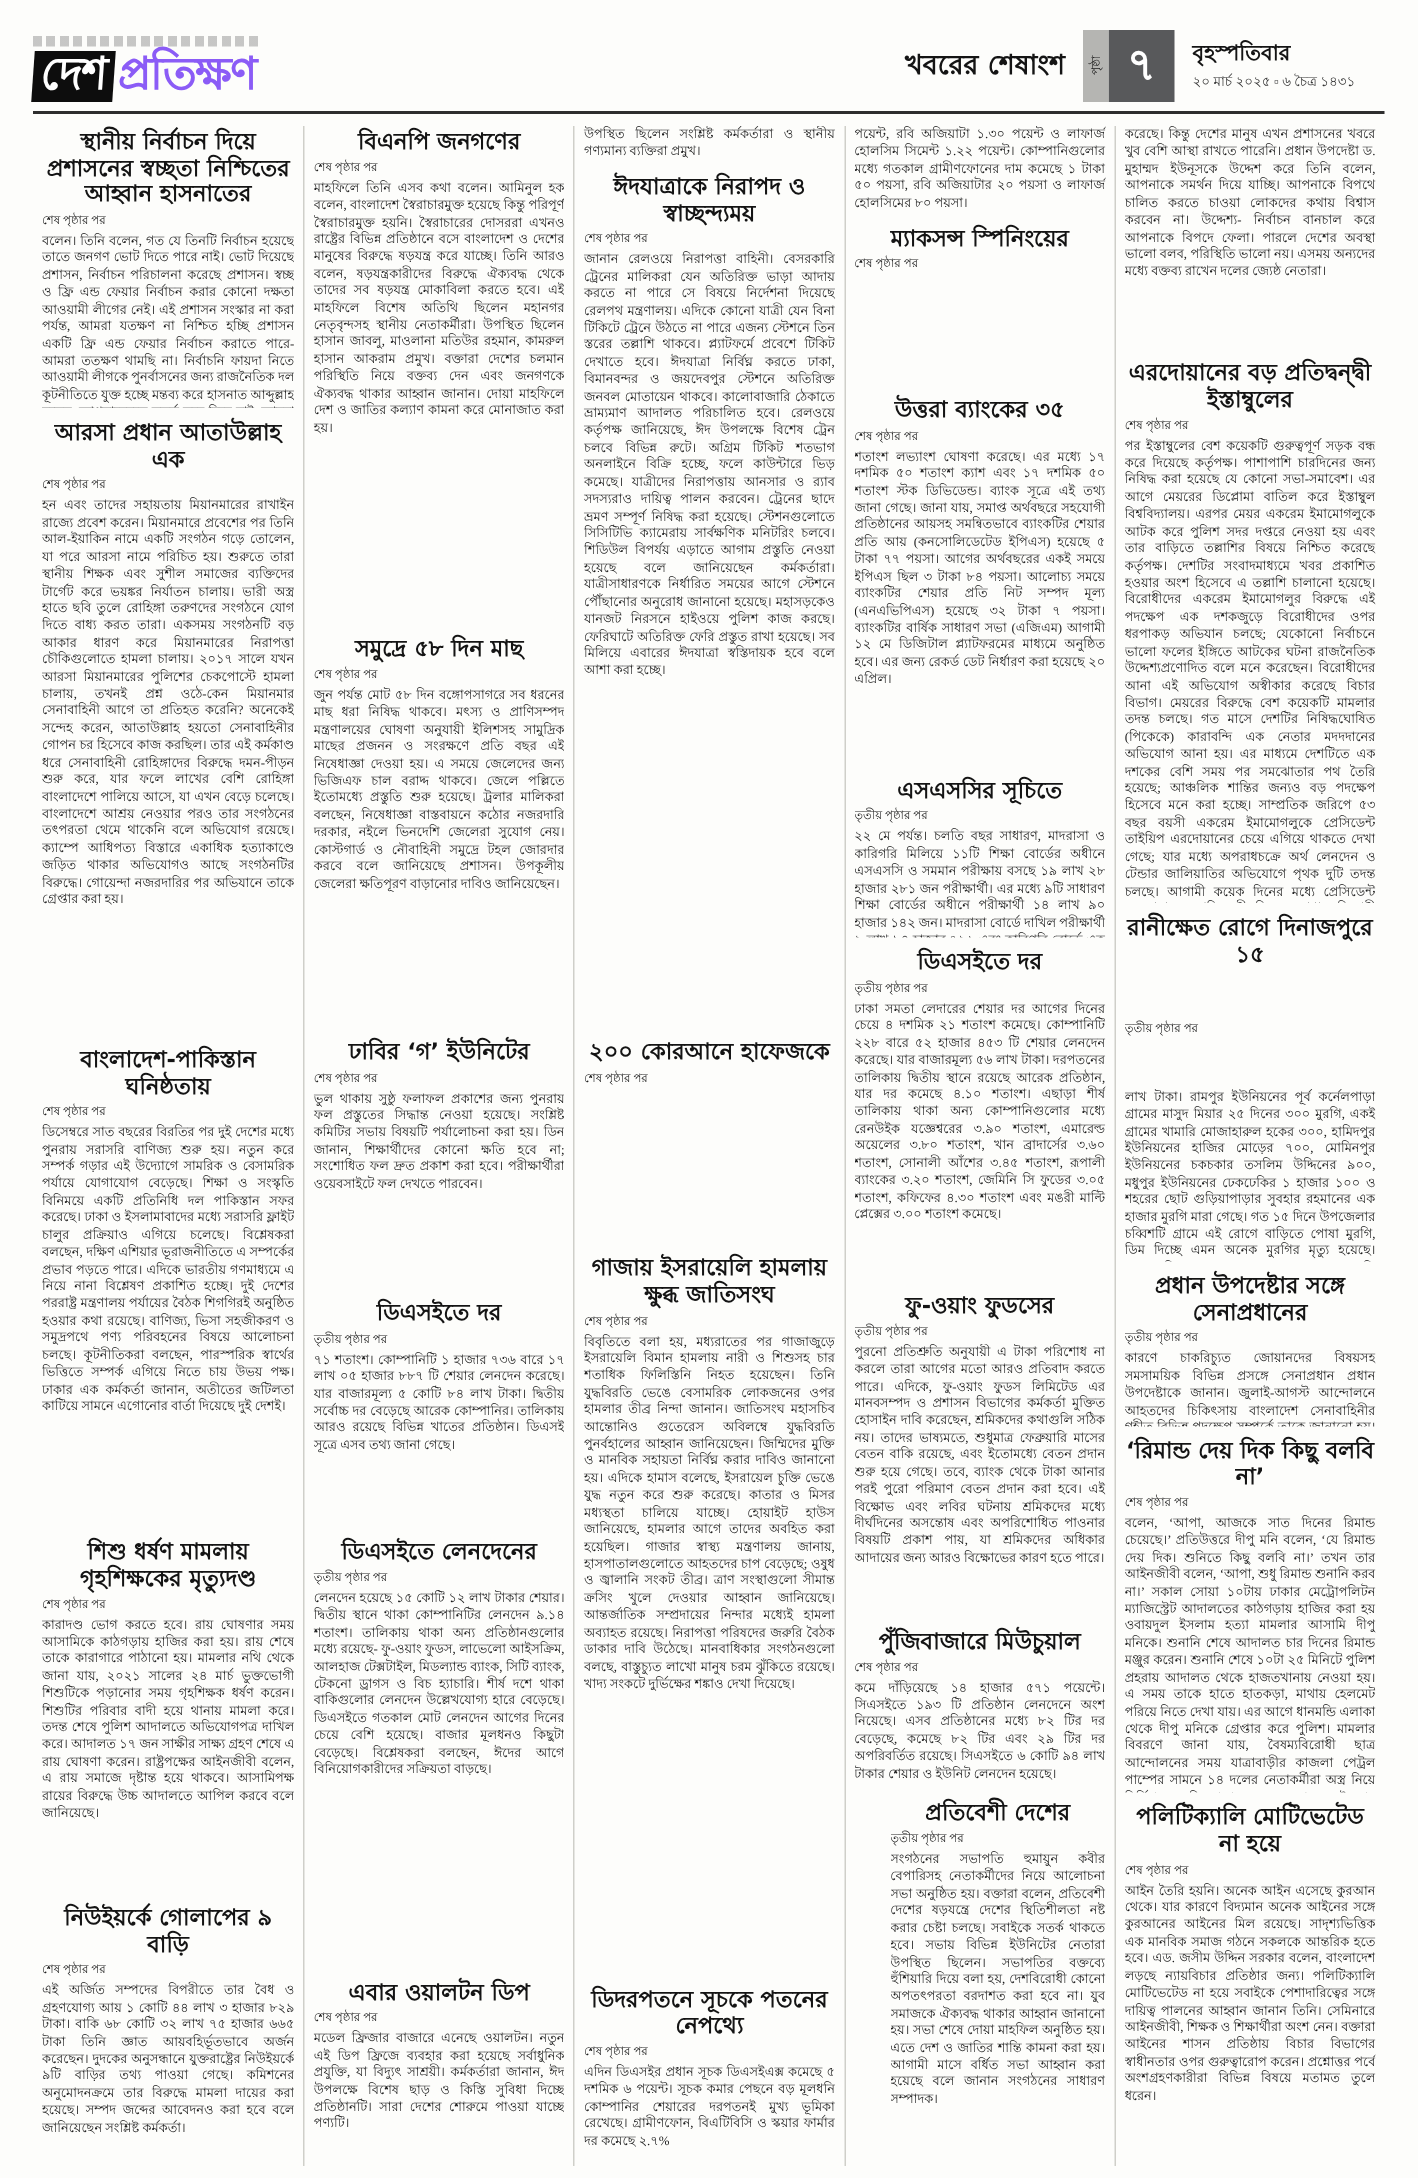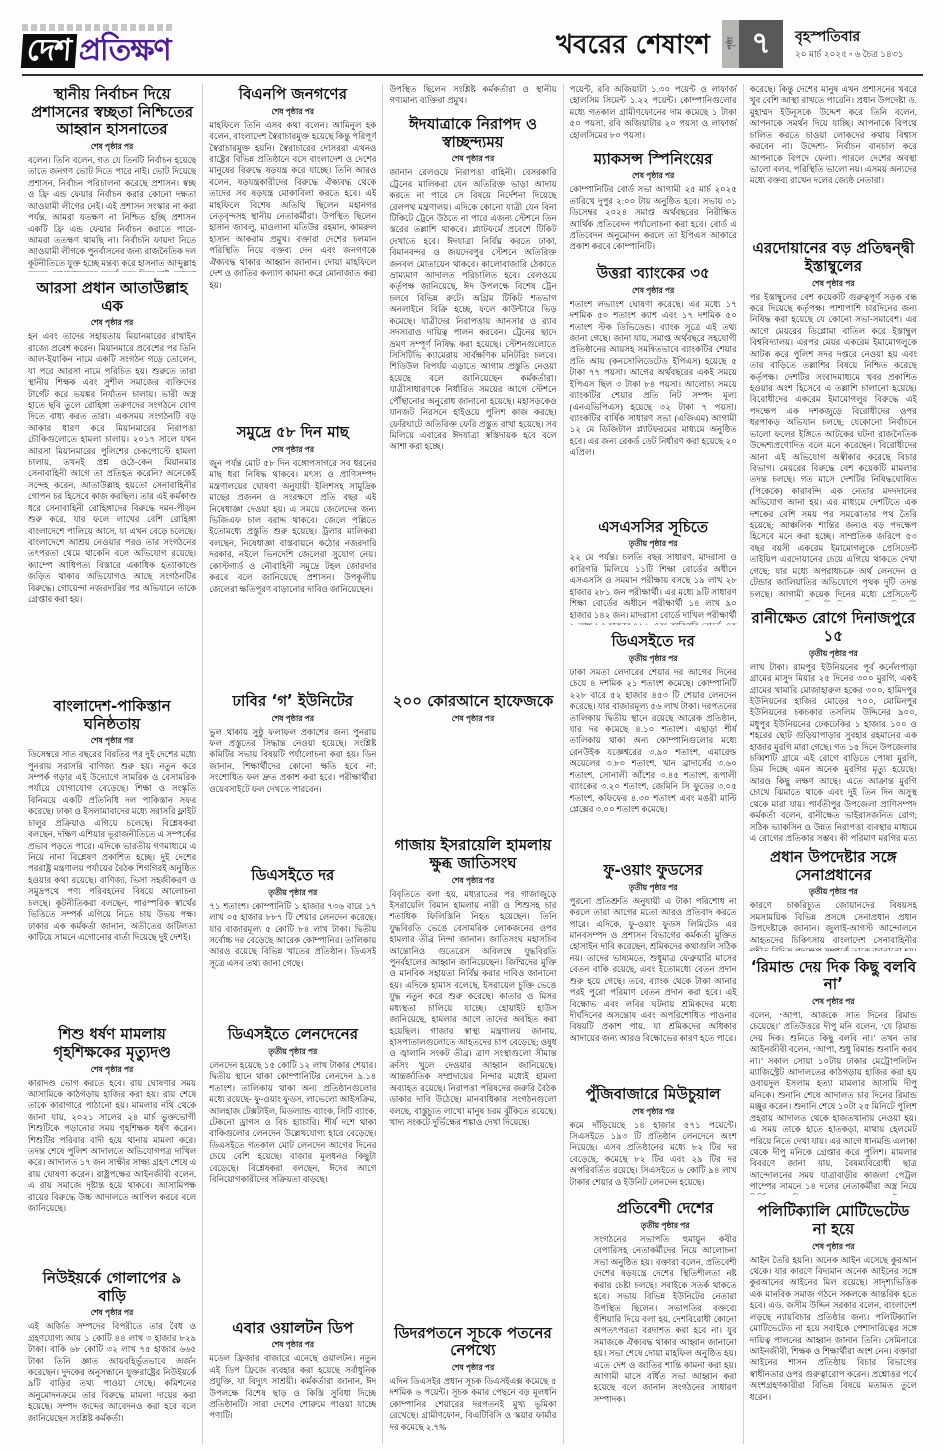--- a/index.html
+++ b/index.html
@@ -6,42 +6,42 @@
   body{
     width:945px;height:1452px;overflow:hidden;
     background:#fdfdfb;color:#141414;
     font-family:"Liberation Serif","DejaVu Serif",serif;
   }
   .page{width:945px;height:1452px;box-sizing:border-box;padding:10px 22px 0;}
   
   .masthead{display:flex;justify-content:space-between;align-items:flex-end;height:58px;}
   .logo{font-family:"DejaVu Sans","Liberation Sans",sans-serif;font-weight:700;font-size:30px;line-height:1;letter-spacing:-1px;white-space:nowrap;}
   .logo .logo-box{background:#0d0d0d;color:#ffffff;padding:1px 5px 3px;display:inline-block;transform:skewX(-4deg);}
-  .logo .logo-rest{color:#4c1d95;padding-left:3px;}
+  .logo .logo-rest{color:#8b5cf6;padding-left:3px;}
   .logo-tagline{height:7px;width:150px;background:repeating-linear-gradient(90deg,#9a9a9a 0 6px,transparent 6px 9px);opacity:.55;margin-bottom:3px;}
   .head-right{display:flex;align-items:center;gap:12px;}
-  .section-title{font-weight:700;font-size:26px;line-height:1;white-space:nowrap;font-family:"DejaVu Sans","Liberation Sans",sans-serif;}
+  .section-title{font-weight:700;font-size:18px;line-height:1;white-space:nowrap;font-family:"DejaVu Sans","Liberation Sans",sans-serif;}
   .page-chip{display:flex;align-items:stretch;height:48px;}
   .chip-label{writing-mode:vertical-rl;transform:rotate(180deg);background:#b5b5b2;color:#1c1c1c;
     font-size:8px;display:flex;align-items:center;justify-content:center;padding:1px 2px;
     font-family:"DejaVu Sans",sans-serif;}
   .chip-num{background:#58595b;color:#fff;width:44px;display:flex;align-items:center;justify-content:center;
     font-size:30px;font-weight:700;font-family:"DejaVu Sans",sans-serif;}
   .daydate{display:flex;flex-direction:column;justify-content:center;gap:7px;min-width:128px;}
   .day{font-weight:700;font-size:14px;line-height:1;font-family:"DejaVu Sans",sans-serif;}
   .date-line{font-size:9px;color:#333;line-height:1;}
   .rule{border-top:2.5px solid #2e2e2e;margin-top:6px;}
   
   .columns{display:flex;margin-top:8px;height:1360px;}
   .col{width:20%;box-sizing:border-box;padding:0 6px;display:flex;flex-direction:column;}
   .col + .col{border-left:1px solid #cfcfc9;}
   .story{display:flex;flex-direction:column;overflow:hidden;box-sizing:border-box;padding-bottom:6px;}
   .story h2{margin:2px 0 1px;font-size:15px;line-height:1.18;text-align:center;font-weight:700;
     font-family:"DejaVu Sans","Liberation Sans",sans-serif;}
-  .story .tag{font-size:7.8px;font-weight:700;text-align:center;margin:0 0 2px;color:#222;}
+  .story .tag{font-size:7.8px;font-weight:400;text-align:left;margin:0 0 2px;color:#222;}
   .story .body{flex:1;margin:0;font-size:8.6px;line-height:1.33;text-align:justify;overflow:hidden;color:#1b1b1b;}
 </style>
 </head>
 <body>
 
 <div class="page">
   <header class="masthead">
     <div>
       <div class="logo-tagline"></div>
       <div class="logo">
@@ -145,21 +145,20 @@
           <p class="body">এদিন ডিএসইর প্রধান সূচক ডিএসইএক্স কমেছে ৫ দশমিক ৬ পয়েন্ট। সূচক কমার পেছনে বড় মূলধনি কোম্পানির শেয়ারের দরপতনই মুখ্য ভূমিকা রেখেছে। গ্রামীণফোন, বিএটিবিসি ও স্কয়ার ফার্মার দর কমেছে ২.৭%</p>
         </article>
       </div>
       <div class="col">
         <article class="story" style="height: 65px;">
           <p class="body">পয়েন্ট, রবি অজিয়াটা ১.৩০ পয়েন্ট ও লাফার্জ হোলসিম সিমেন্ট ১.২২ পয়েন্ট। কোম্পানিগুলোর মধ্যে গতকাল গ্রামীণফোনের দাম কমেছে ১ টাকা ৫০ পয়সা, রবি অজিয়াটার ২০ পয়সা ও লাফার্জ হোলসিমের ৮০ পয়সা।</p>
         </article>
         <article class="story" style="height: 115px;">
           <h2>ম্যাকসন্স স্পিনিংয়ের</h2>
           <div class="tag">শেষ পৃষ্ঠার পর</div>
-          <p class="body">কোম্পানিটির বোর্ড সভা আগামী ২৫ মার্চ ২০২৫ তারিখে দুপুর ২:০০ টায় অনুষ্ঠিত হবে। সভায় ৩১ ডিসেম্বর ২০২৪ সমাপ্ত অর্থবছরের নিরীক্ষিত আর্থিক প্রতিবেদন পর্যালোচনা করা হবে। বোর্ড এ প্রতিবেদন অনুমোদন করলে তা ইপিএস আকারে প্রকাশ করবে কোম্পানিটি।</p>
         </article>
         <article class="story" style="height: 255px;">
           <h2>উত্তরা ব্যাংকের ৩৫</h2>
           <div class="tag">শেষ পৃষ্ঠার পর</div>
           <p class="body">শতাংশ লভ্যাংশ ঘোষণা করেছে। এর মধ্যে ১৭ দশমিক ৫০ শতাংশ ক্যাশ এবং ১৭ দশমিক ৫০ শতাংশ স্টক ডিভিডেন্ড। ব্যাংক সূত্রে এই তথ্য জানা গেছে। জানা যায়, সমাপ্ত অর্থবছরে সহযোগী প্রতিষ্ঠানের আয়সহ সমন্বিতভাবে ব্যাংকটির শেয়ার প্রতি আয় (কনসোলিডেটেড ইপিএস) হয়েছে ৫ টাকা ৭৭ পয়সা। আগের অর্থবছরের একই সময়ে ইপিএস ছিল ৩ টাকা ৮৪ পয়সা। আলোচ্য সময়ে ব্যাংকটির শেয়ার প্রতি নিট সম্পদ মূল্য (এনএভিপিএস) হয়েছে ৩২ টাকা ৭ পয়সা। ব্যাংকটির বার্ষিক সাধারণ সভা (এজিএম) আগামী ১২ মে ডিজিটাল প্ল্যাটফরমের মাধ্যমে অনুষ্ঠিত হবে। এর জন্য রেকর্ড ডেট নির্ধারণ করা হয়েছে ২০ এপ্রিল।</p>
         </article>
         <article class="story" style="height: 115px;">
           <h2>এসএসসির সূচিতে</h2>
           <div class="tag">তৃতীয় পৃষ্ঠার পর</div>
           <p class="body">২২ মে পর্যন্ত। চলতি বছর সাধারণ, মাদরাসা ও কারিগরি মিলিয়ে ১১টি শিক্ষা বোর্ডের অধীনে এসএসসি ও সমমান পরীক্ষায় বসছে ১৯ লাখ ২৮ হাজার ২৮১ জন পরীক্ষার্থী। এর মধ্যে ৯টি সাধারণ শিক্ষা বোর্ডের অধীনে পরীক্ষার্থী ১৪ লাখ ৯০ হাজার ১৪২ জন। মাদরাসা বোর্ডে দাখিল পরীক্ষার্থী ২ লাখ ৯৪ হাজার ৭২৬ এবং কারিগরি বোর্ডে এক লাখ ৪৩ হাজার ৫১৩ জন।</p>
@@ -187,21 +186,21 @@
       </div>
       <div class="col">
         <article class="story" style="height: 155px;">
           <p class="body">করেছে। কিন্তু দেশের মানুষ এখন প্রশাসনের খবরে খুব বেশি আস্থা রাখতে পারেনি। প্রধান উপদেষ্টা ড. মুহাম্মদ ইউনূসকে উদ্দেশ করে তিনি বলেন, আপনাকে সমর্থন দিয়ে যাচ্ছি। আপনাকে বিপথে চালিত করতে চাওয়া লোকদের কথায় বিশ্বাস করবেন না। উদ্দেশ্য- নির্বাচন বানচাল করে আপনাকে বিপদে ফেলা। পারলে দেশের অবস্থা ভালো বলব, পরিস্থিতি ভালো নয়। এসময় অন্যদের মধ্যে বক্তব্য রাখেন দলের জ্যেষ্ঠ নেতারা।</p>
         </article>
         <article class="story" style="height: 372px;">
           <h2>এরদোয়ানের বড় প্রতিদ্বন্দ্বী ইস্তাম্বুলের</h2>
           <div class="tag">শেষ পৃষ্ঠার পর</div>
           <p class="body">পর ইস্তাম্বুলের বেশ কয়েকটি গুরুত্বপূর্ণ সড়ক বন্ধ করে দিয়েছে কর্তৃপক্ষ। পাশাপাশি চারদিনের জন্য নিষিদ্ধ করা হয়েছে যে কোনো সভা-সমাবেশ। এর আগে মেয়রের ডিপ্লোমা বাতিল করে ইস্তাম্বুল বিশ্ববিদ্যালয়। এরপর মেয়র একরেম ইমামোগলুকে আটক করে পুলিশ সদর দপ্তরে নেওয়া হয় এবং তার বাড়িতে তল্লাশির বিষয়ে নিশ্চিত করেছে কর্তৃপক্ষ। দেশটির সংবাদমাধ্যমে খবর প্রকাশিত হওয়ার অংশ হিসেবে এ তল্লাশি চালানো হয়েছে। বিরোধীদের একরেম ইমামোগলুর বিরুদ্ধে এই পদক্ষেপ এক দশকজুড়ে বিরোধীদের ওপর ধরপাকড় অভিযান চলছে; যেকোনো নির্বাচনে ভালো ফলের ইঙ্গিতে আটকের ঘটনা রাজনৈতিক উদ্দেশ্যপ্রণোদিত বলে মনে করেছেন। বিরোধীদের আনা এই অভিযোগ অস্বীকার করেছে বিচার বিভাগ। মেয়রের বিরুদ্ধে বেশ কয়েকটি মামলার তদন্ত চলছে। গত মাসে দেশটির নিষিদ্ধঘোষিত (পিকেকে) কারাবন্দি এক নেতার মদদদানের অভিযোগ আনা হয়। এর মাধ্যমে দেশটিতে এক দশকের বেশি সময় পর সমঝোতার পথ তৈরি হয়েছে; আঞ্চলিক শান্তির জন্যও বড় পদক্ষেপ হিসেবে মনে করা হচ্ছে। সাম্প্রতিক জরিপে ৫৩ বছর বয়সী একরেম ইমামোগলুকে প্রেসিডেন্ট তাইয়িপ এরদোয়ানের চেয়ে এগিয়ে থাকতে দেখা গেছে; যার মধ্যে অপরাধচক্রে অর্থ লেনদেন ও টেন্ডার জালিয়াতির অভিযোগে পৃথক দুটি তদন্ত চলছে। আগামী কয়েক দিনের মধ্যে প্রেসিডেন্ট এরদোয়ানের প্রতিদ্বন্দ্বী হিসেবে প্রধান বিরোধী রাজনৈতিক দল রিপাবলিকান পিপলস পার্টি (সিএইচপি) আনুষ্ঠানিকভাবে ইমামোগলুর নাম ঘোষণার কথা রয়েছে। সামাজিক যোগাযোগমাধ্যমে পোস্ট করা একটি ভিডিওতে ইস্তাম্বুলের দুই বাসিন্দা বলেন, তিনি কোনো কিছুতেই হাল ছাড়বেন না এবং অবস্থানে অনড় থাকবেন। ইমামোগলুকে গ্রেপ্তারের পর প্রতিবাদ ঠেকাতে মরিয়া এরদোয়ান সরকার।</p>
         </article>
-        <article class="story" style="height: 240px;">
+        <article class="story" style="height: 240px; gap: 32px;">
           <h2>রানীক্ষেত রোগে দিনাজপুরে ১৫</h2>
           <div class="tag">তৃতীয় পৃষ্ঠার পর</div>
           <p class="body">লাখ টাকা। রামপুর ইউনিয়নের পূর্ব কর্নেলপাড়া গ্রামের মাসুদ মিয়ার ২৫ দিনের ৩০০ মুরগি, একই গ্রামের খামারি মোজাহারুল হকের ৩০০, হামিদপুর ইউনিয়নের হাজির মোড়ের ৭০০, মোমিনপুর ইউনিয়নের চকচকার তসলিম উদ্দিনের ৯০০, মধুপুর ইউনিয়নের ঢেকঢেকির ১ হাজার ১০০ ও শহরের ছোট গুড়িয়াপাড়ার সুবহার রহমানের এক হাজার মুরগি মারা গেছে। গত ১৫ দিনে উপজেলার চব্বিশটি গ্রামে এই রোগে বাড়িতে পোষা মুরগি, ডিম দিচ্ছে এমন অনেক মুরগির মৃত্যু হয়েছে। আরও কিছু লক্ষণ আছে। এতে আক্রান্ত মুরগি চোখে ঝিমাতে থাকে এবং দুই তিন দিন অসুস্থ থেকে মারা যায়। পার্বতীপুর উপজেলা প্রাণিসম্পদ কর্মকর্তা বলেন, রানীক্ষেত ভাইরাসজনিত রোগ; সঠিক ভ্যাকসিন ও উন্নত নিরাপত্তা ব্যবস্থার মাধ্যমে এ রোগের প্রতিকার সম্ভব। কী পরিমাণ মুরগির মৃত্যু হয়েছে, তার কোনো পরিসংখ্যান বিভাগের কাছে নেই বলে জানান তিনি।</p>
         </article>
         <article class="story" style="height: 110px;">
           <h2>প্রধান উপদেষ্টার সঙ্গে সেনাপ্রধানের</h2>
           <div class="tag">তৃতীয় পৃষ্ঠার পর</div>
           <p class="body">কারণে চাকরিচ্যুত জোয়ানদের বিষয়সহ সমসাময়িক বিভিন্ন প্রসঙ্গে সেনাপ্রধান প্রধান উপদেষ্টাকে জানান। জুলাই-আগস্ট আন্দোলনে আহতদের চিকিৎসায় বাংলাদেশ সেনাবাহিনীর গৃহীত বিভিন্ন পদক্ষেপ সম্পর্কে তাকে জানানো হয়। প্রধান উপদেষ্টা সেনাবাহিনীর ভূমিকা ও অবদানের প্রশংসা করেন এবং ভবিষ্যৎ কার্যক্রমে প্রয়োজনীয় দিকনির্দেশনা দেন।</p>
         </article>
         <article class="story" style="height: 246px;">

